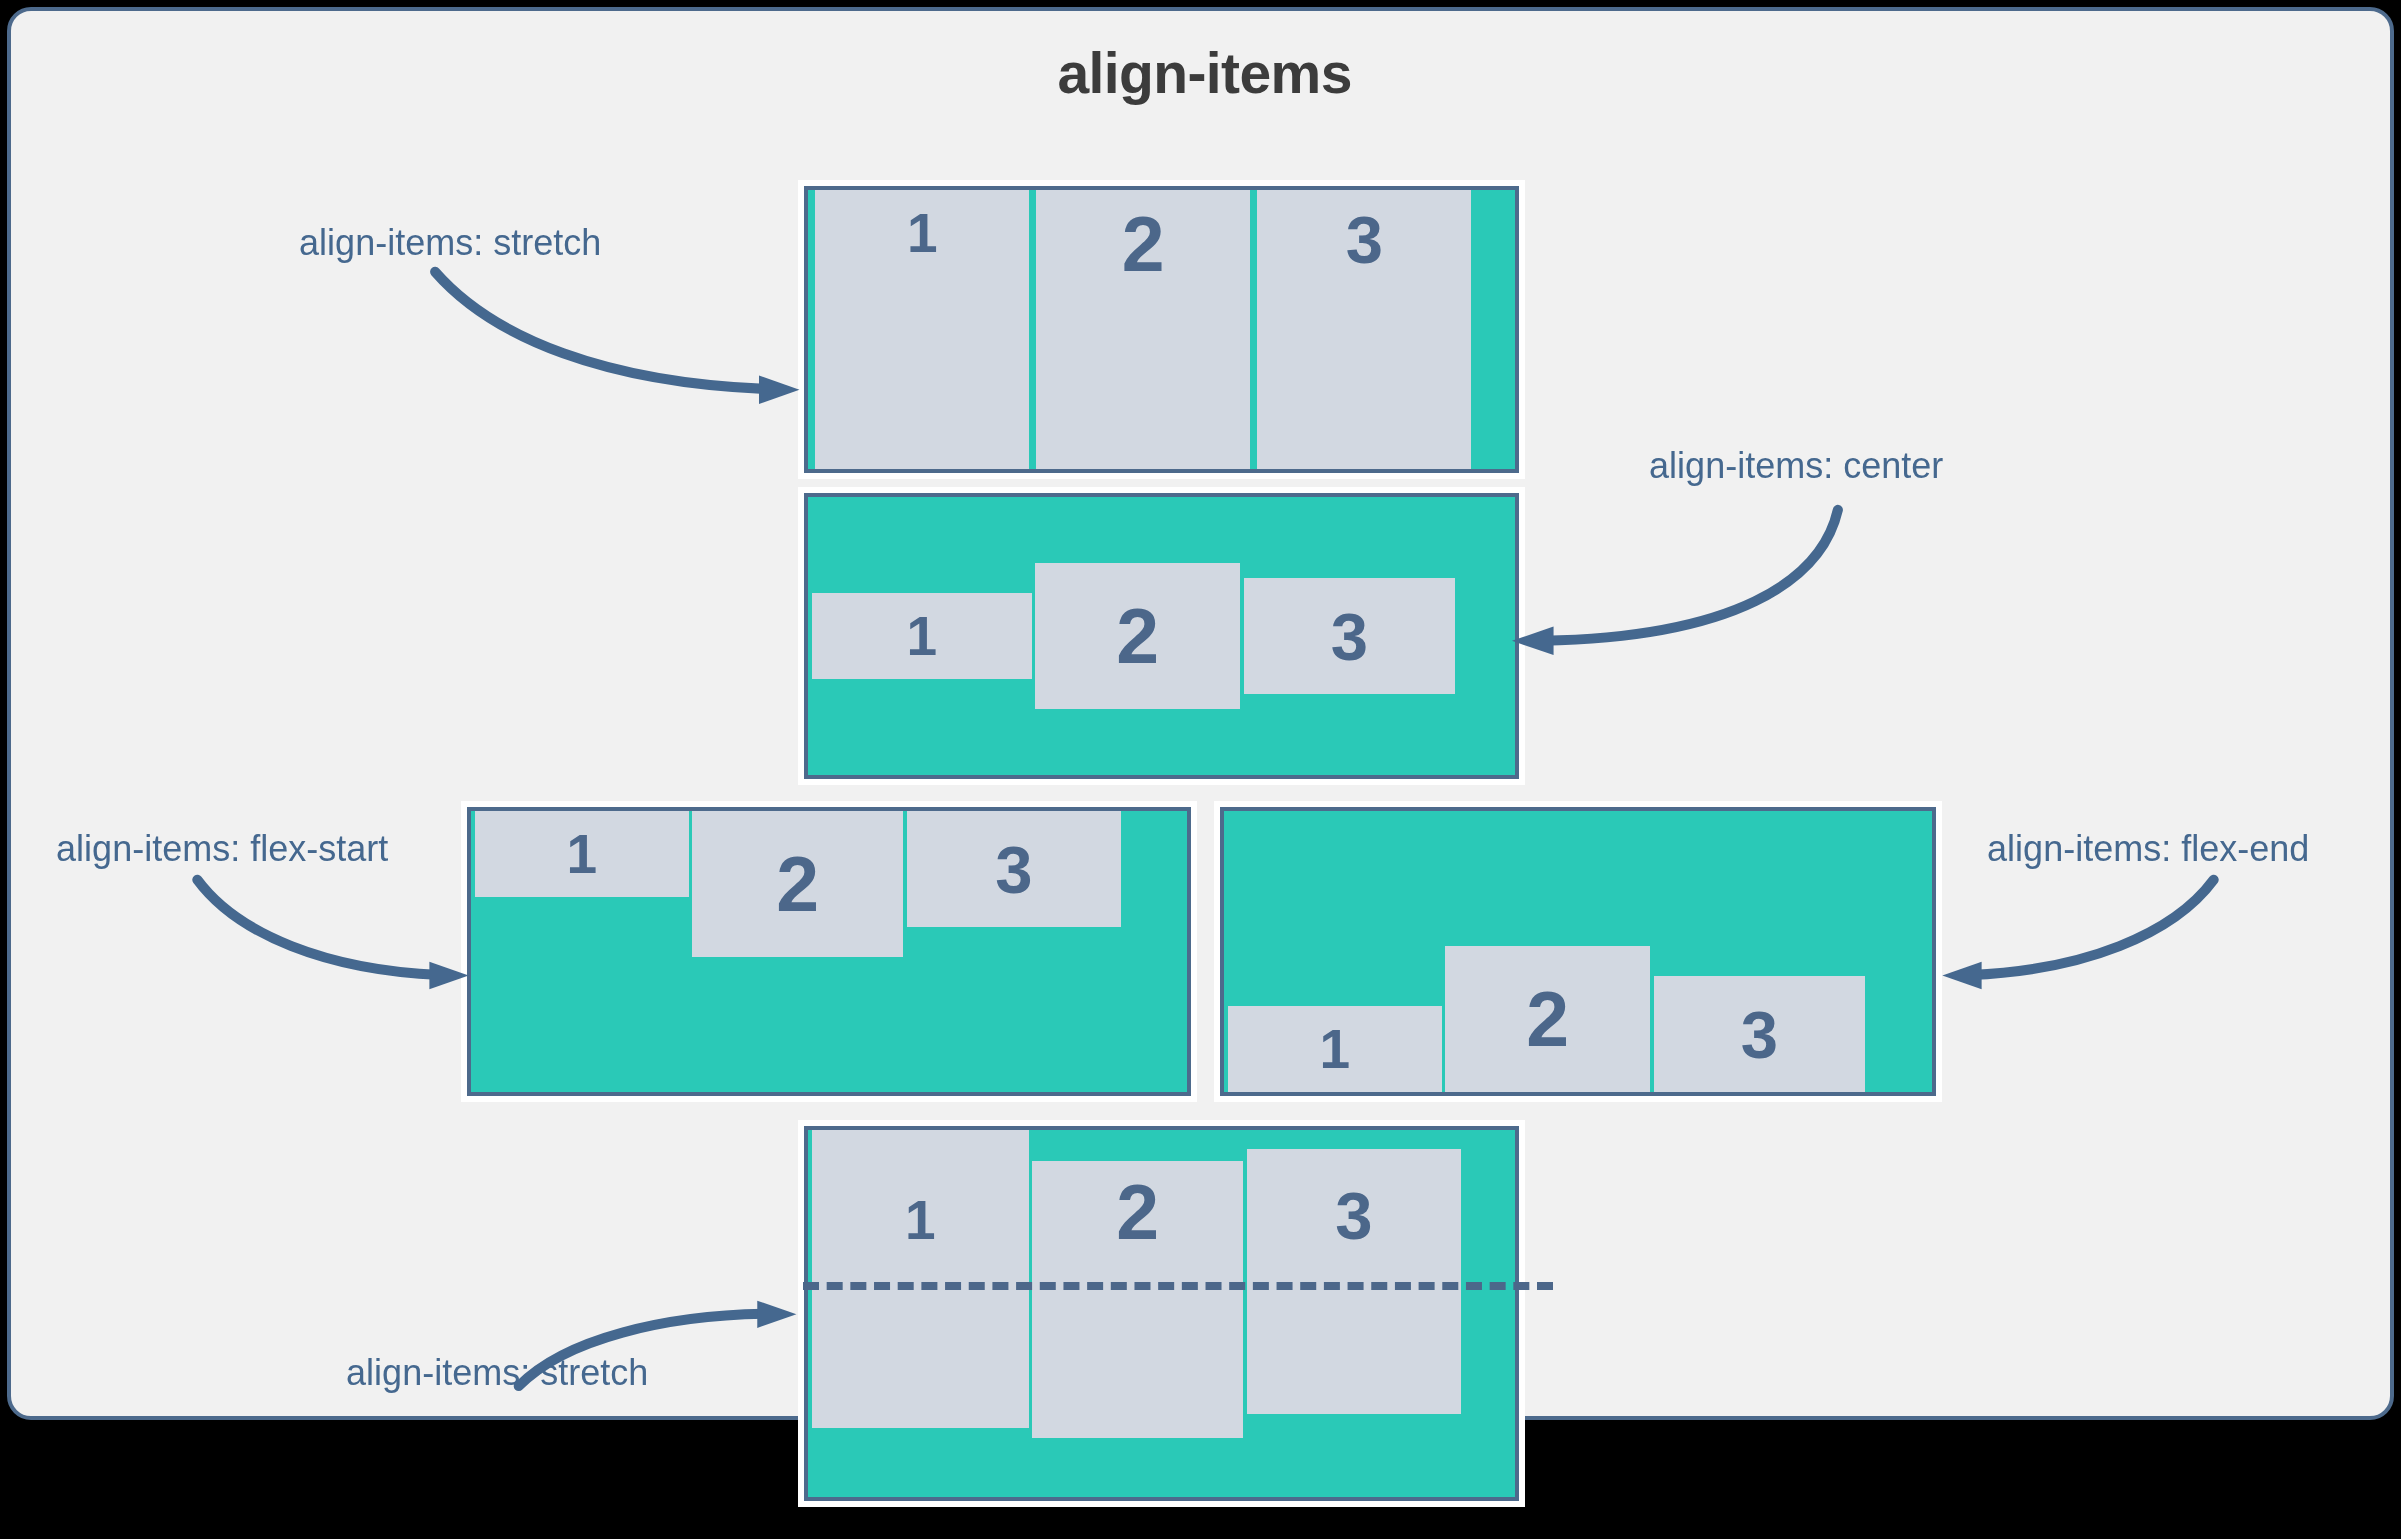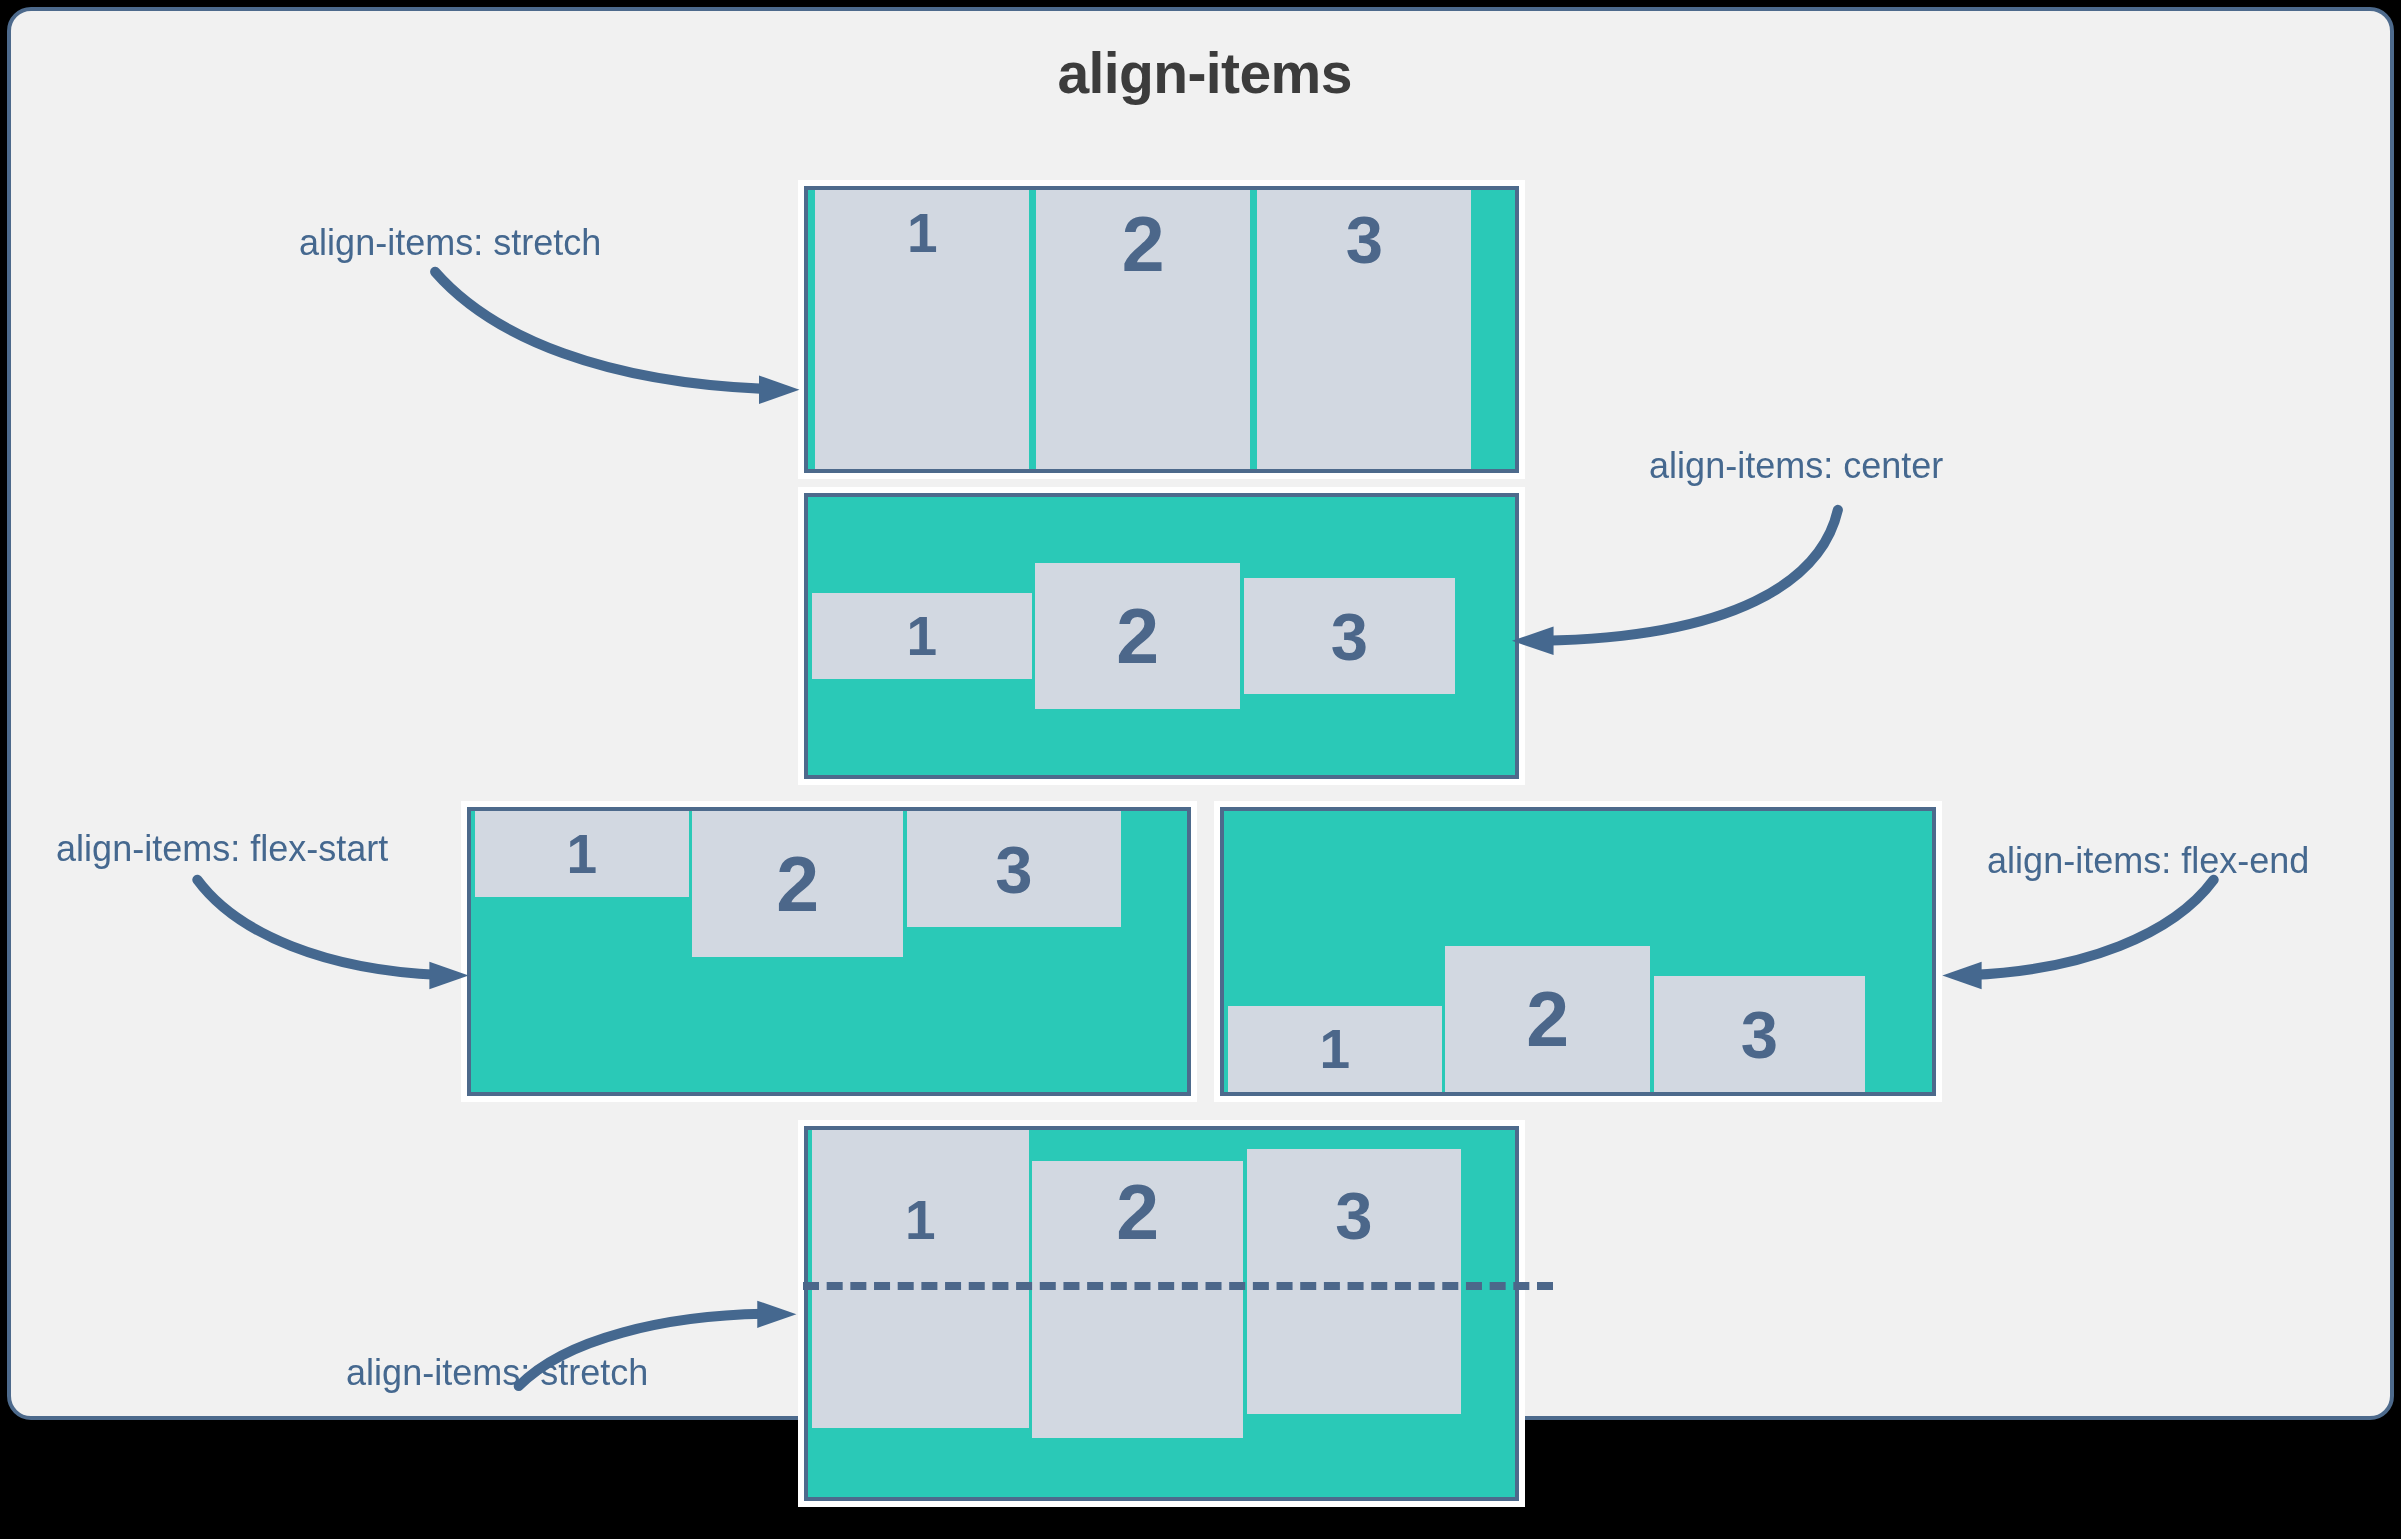--- a/index.html
+++ b/index.html
@@ -105,21 +105,21 @@
   .lbl{
     position:absolute;
     color:#45688f;
     font-size:36px;
     white-space:nowrap;
     text-align:right;
   }
   #lbl-stretch   { left:288px;  top:211px; }
   #lbl-center    { left:1638px; top:434px; }
   #lbl-flexstart { left:45px;   top:817px; }
-  #lbl-flexend   { left:1976px; top:817px;margin-top:12px; }
+  #lbl-flexend   { left:1976px; top:817px; }
   #lbl-baseline  { left:335px;  top:1341px; }
 
   
   .arrow{ position:absolute; overflow:visible; }
   #arr-stretch   { left:417px;  top:256px;  width:381px; height:143px;}
   #arr-center    { left:1489px; top:494px;  width:345px; height:155px;}
   #arr-flexstart { left:179px;  top:864px; width:286px; height:119px;}
   #arr-flexend   { left:1924px; top:864px; width:286px; height:119px;}
   #arr-baseline  { left:500px;  top:1292px; width:292px; height:89px;}
 </style>

